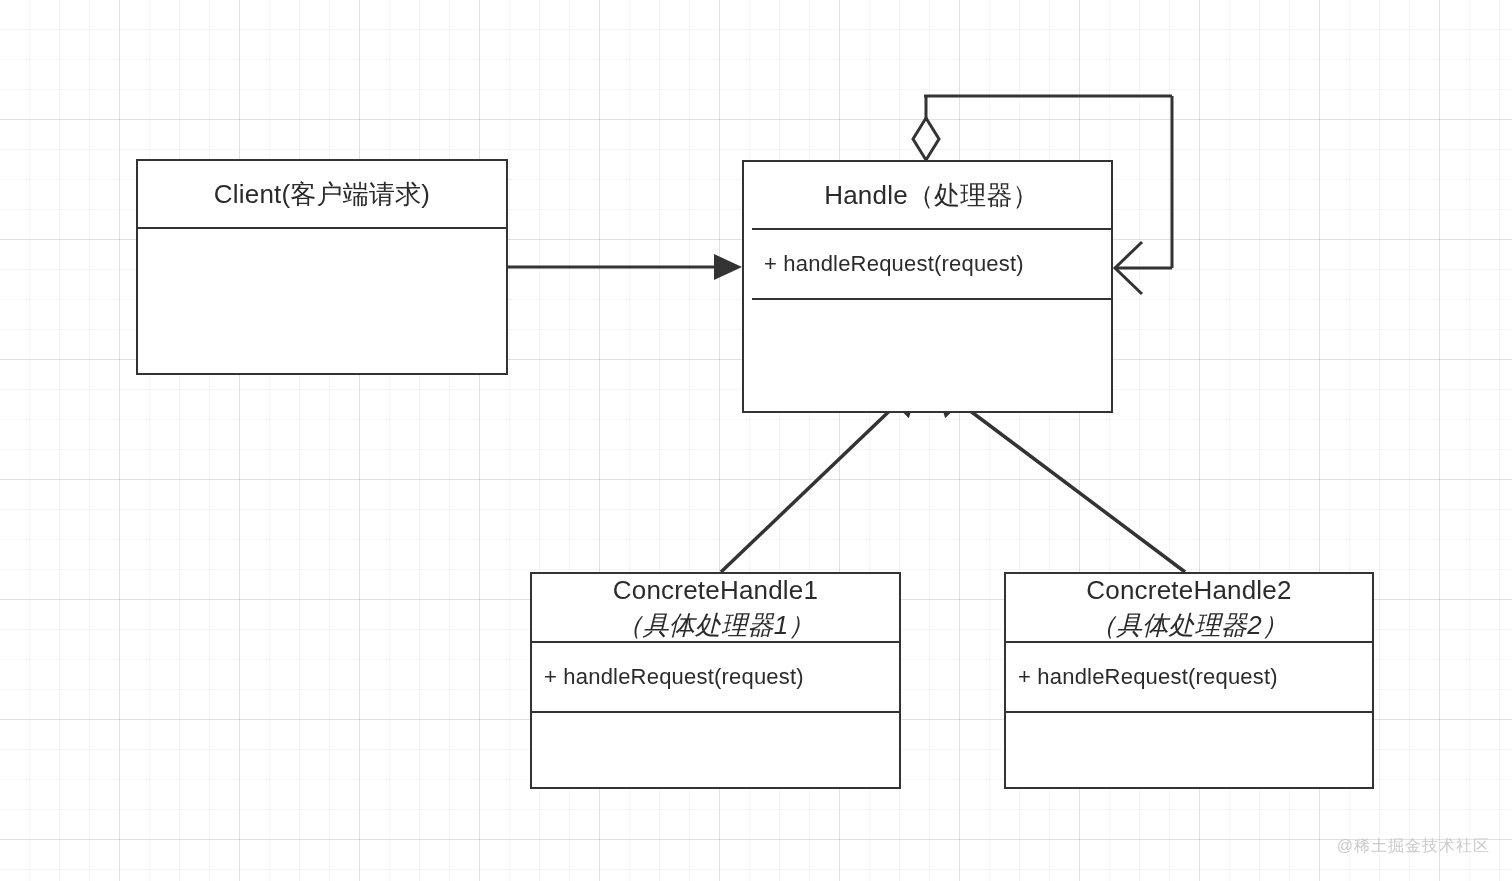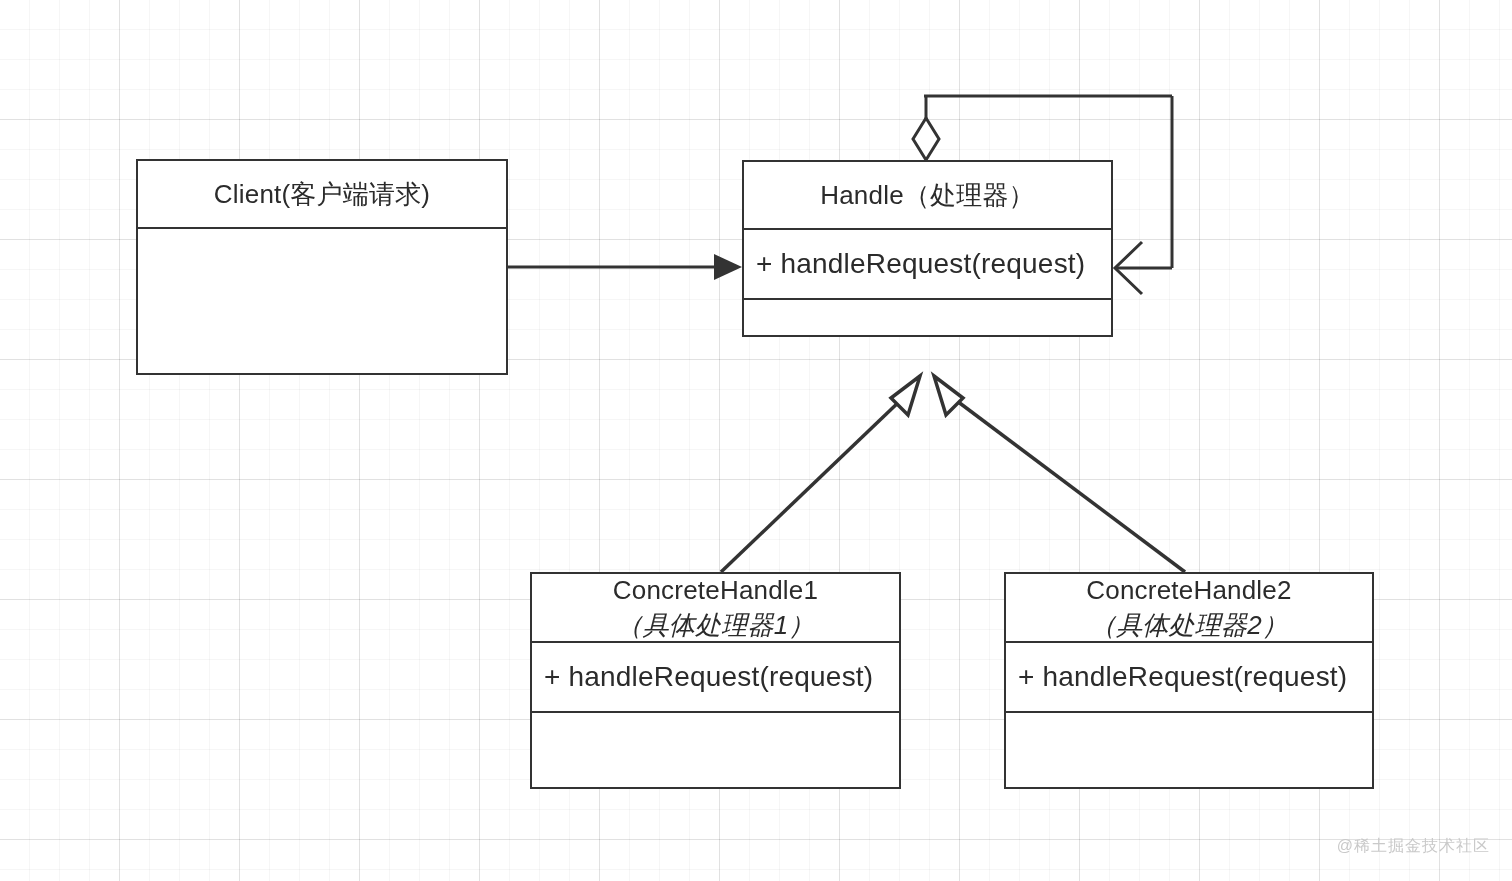--- a/index.html
+++ b/index.html
@@ -73,34 +73,34 @@
   }
   .uml-title .title-sub {
     display: block;
     font-style: italic;
   }
   .uml-members {
     display: flex;
     align-items: center;
     padding-left: 12px;
     color: #2b2b2b;
-    font-size: 28px;
+    font-size: 22px;
     letter-spacing: 0.2px;
     white-space: nowrap;
   }
   .uml-empty {
     
   }
 
   
   #class-client        { left: 136px; top: 159px; width: 372px; height: 216px; }
   #class-client   .c-title   { height: 66px; }
   #class-client   .c-empty   { flex: 1; }
 
-  #class-handle        { left: 742px; top: 160px; width: 371px; height: 177px; }
+  #class-handle        { left: 742px; top: 160px; width: 371px; height: 253px; padding-left: 8px; }
   #class-handle   .c-title   { height: 66px; }
   #class-handle   .c-methods { height: 70px; }
   #class-handle   .c-empty   { flex: 1; }
 
   #class-concrete1     { left: 530px; top: 572px; width: 371px; height: 217px; }
   #class-concrete1 .c-title   { height: 67px; border-radius: 25px; }
   #class-concrete1 .c-methods { height: 70px; }
   #class-concrete1 .c-empty   { flex: 1; }
 
   #class-concrete2     { left: 1004px; top: 572px; width: 370px; height: 217px; justify-content: center; }

